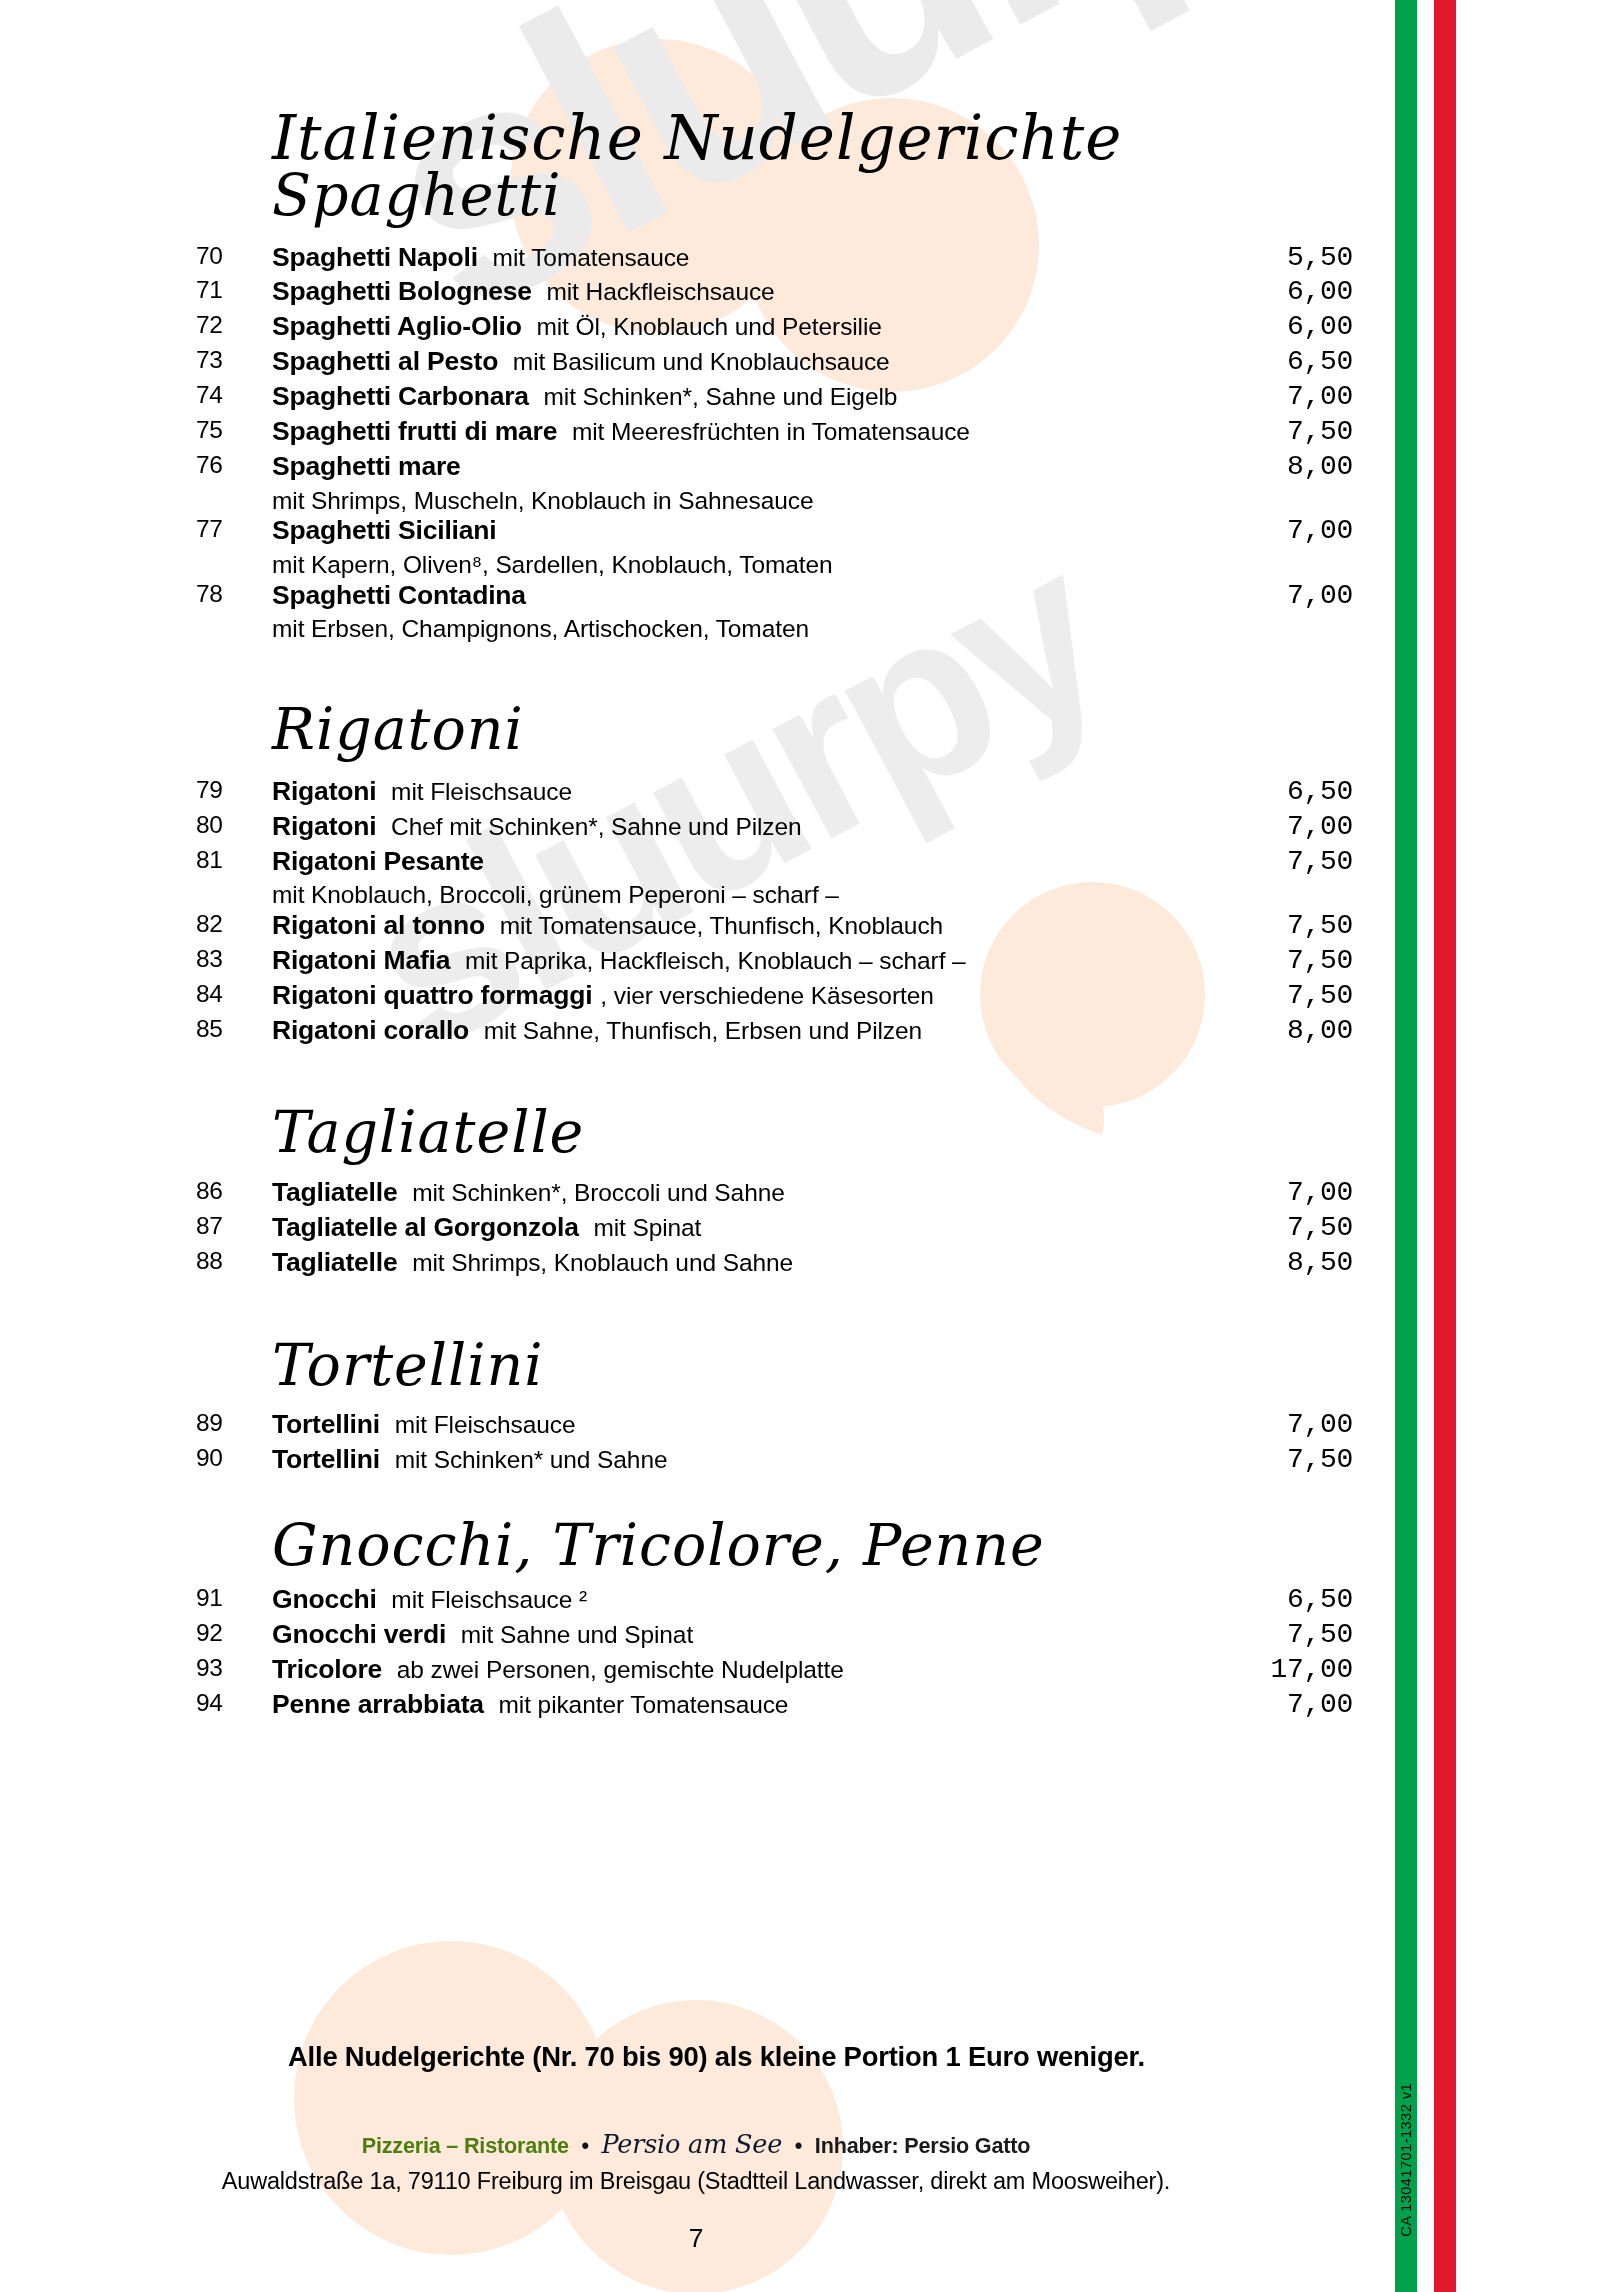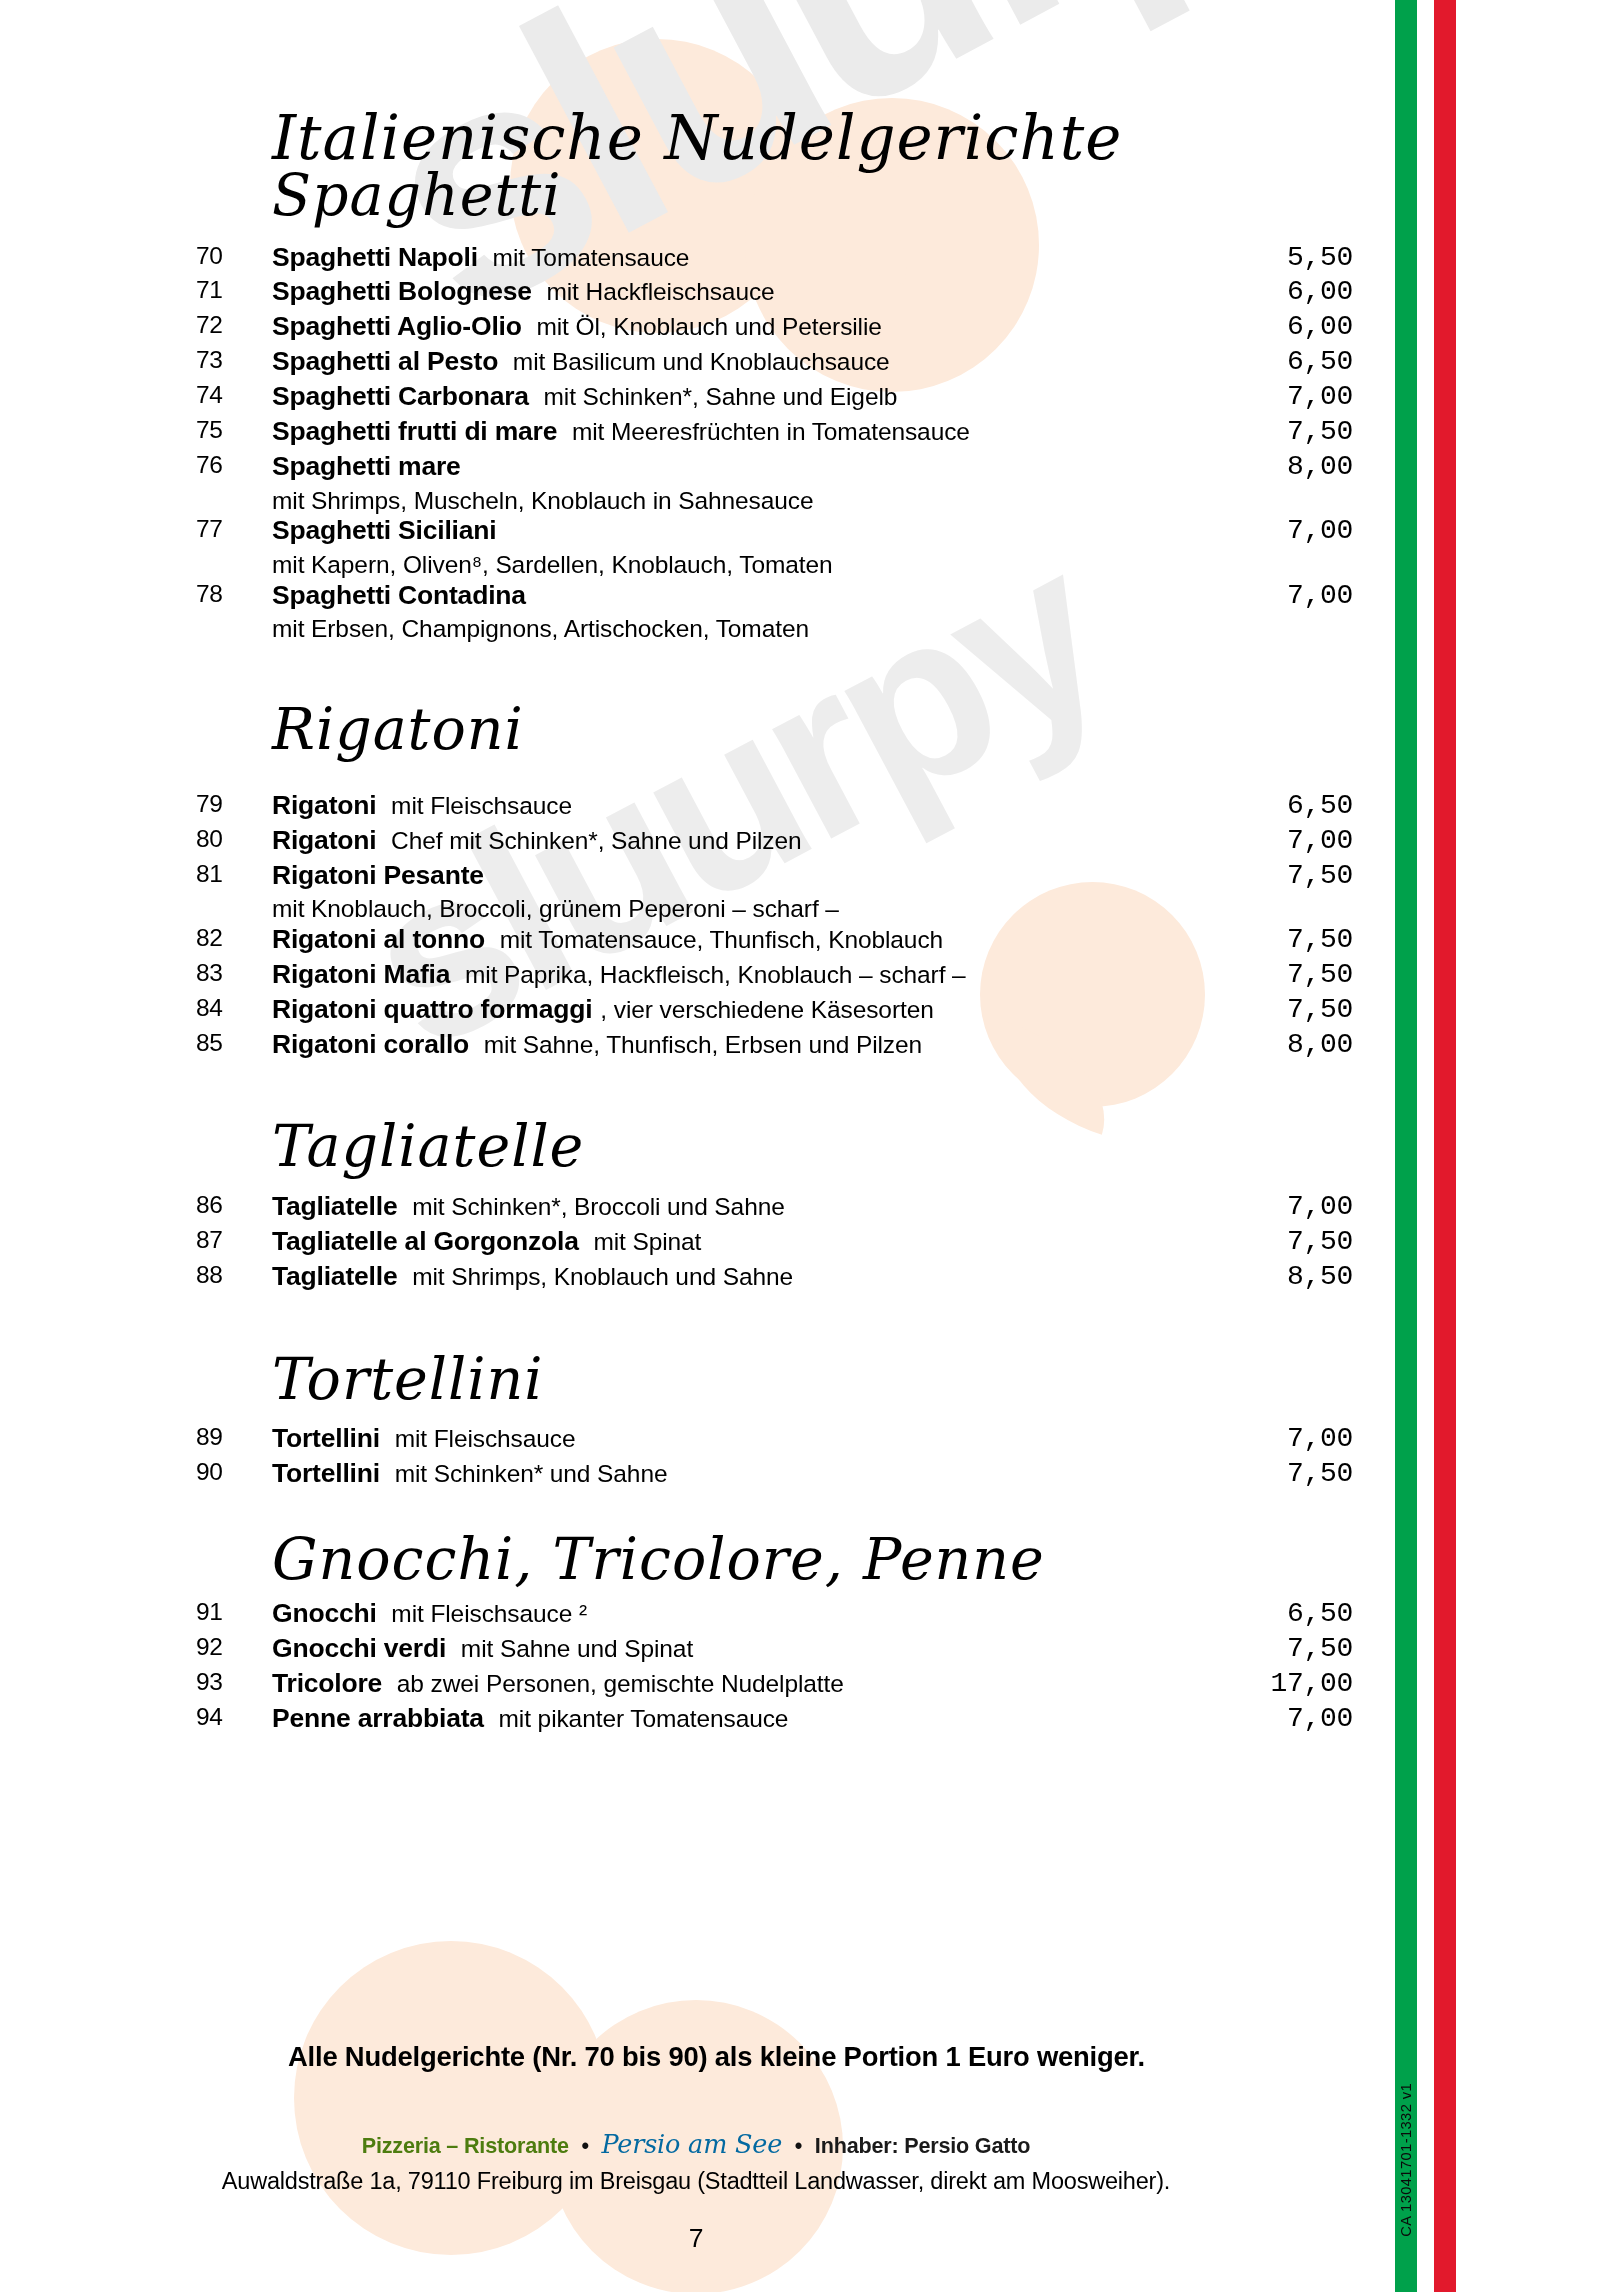--- a/index.html
+++ b/index.html
@@ -222,21 +222,21 @@
   }
   .footer-line1 {
     font-family: "Liberation Sans", sans-serif;
     font-size: 21.6px;
     font-weight: 700;
     letter-spacing: -0.2px;
     white-space: nowrap;
   }
   .f-green { color: #4d7c0f; }
   .f-red {
-    color: #0369a1;
+    color: #0f172a;
     font-family: "DejaVu Serif", "Liberation Serif", serif;
     font-style: italic;
     font-weight: 400;
     font-size: 25.5px;
   }
   .f-dark { color: #1a1a1a; }
   .f-dot { color: #111; padding: 0 6.9px; }
   .footer-line2 {
     margin-top: 8.8px;
     font-family: "Liberation Sans", sans-serif;
@@ -348,21 +348,21 @@
                 <td class="subline">mit Erbsen, Champignons,  Artischocken, Tomaten</td>
                 <td></td>
               </tr>
             </tbody>
           </table>
         </div>
         <div class="section" style="margin-top: 57px;">
           <div class="section-head-wrap">
             <div class="section-head">Rigatoni</div>
           </div>
-          <table class="items" style="margin-top: 32px;">
+          <table class="items" style="margin-top: 18px;">
             <tbody>
               <tr class="item-row">
                 <td class="num">79</td>
                 <td class="desc"><span class="name">Rigatoni</span><span class="detail"> mit Fleischsauce</span></td>
                 <td class="price">6,50</td>
               </tr>
               <tr class="item-row">
                 <td class="num">80</td>
                 <td class="desc"><span class="name">Rigatoni</span><span class="detail"> Chef mit Schinken*, Sahne und Pilzen</span></td>
                 <td class="price">7,00</td>

